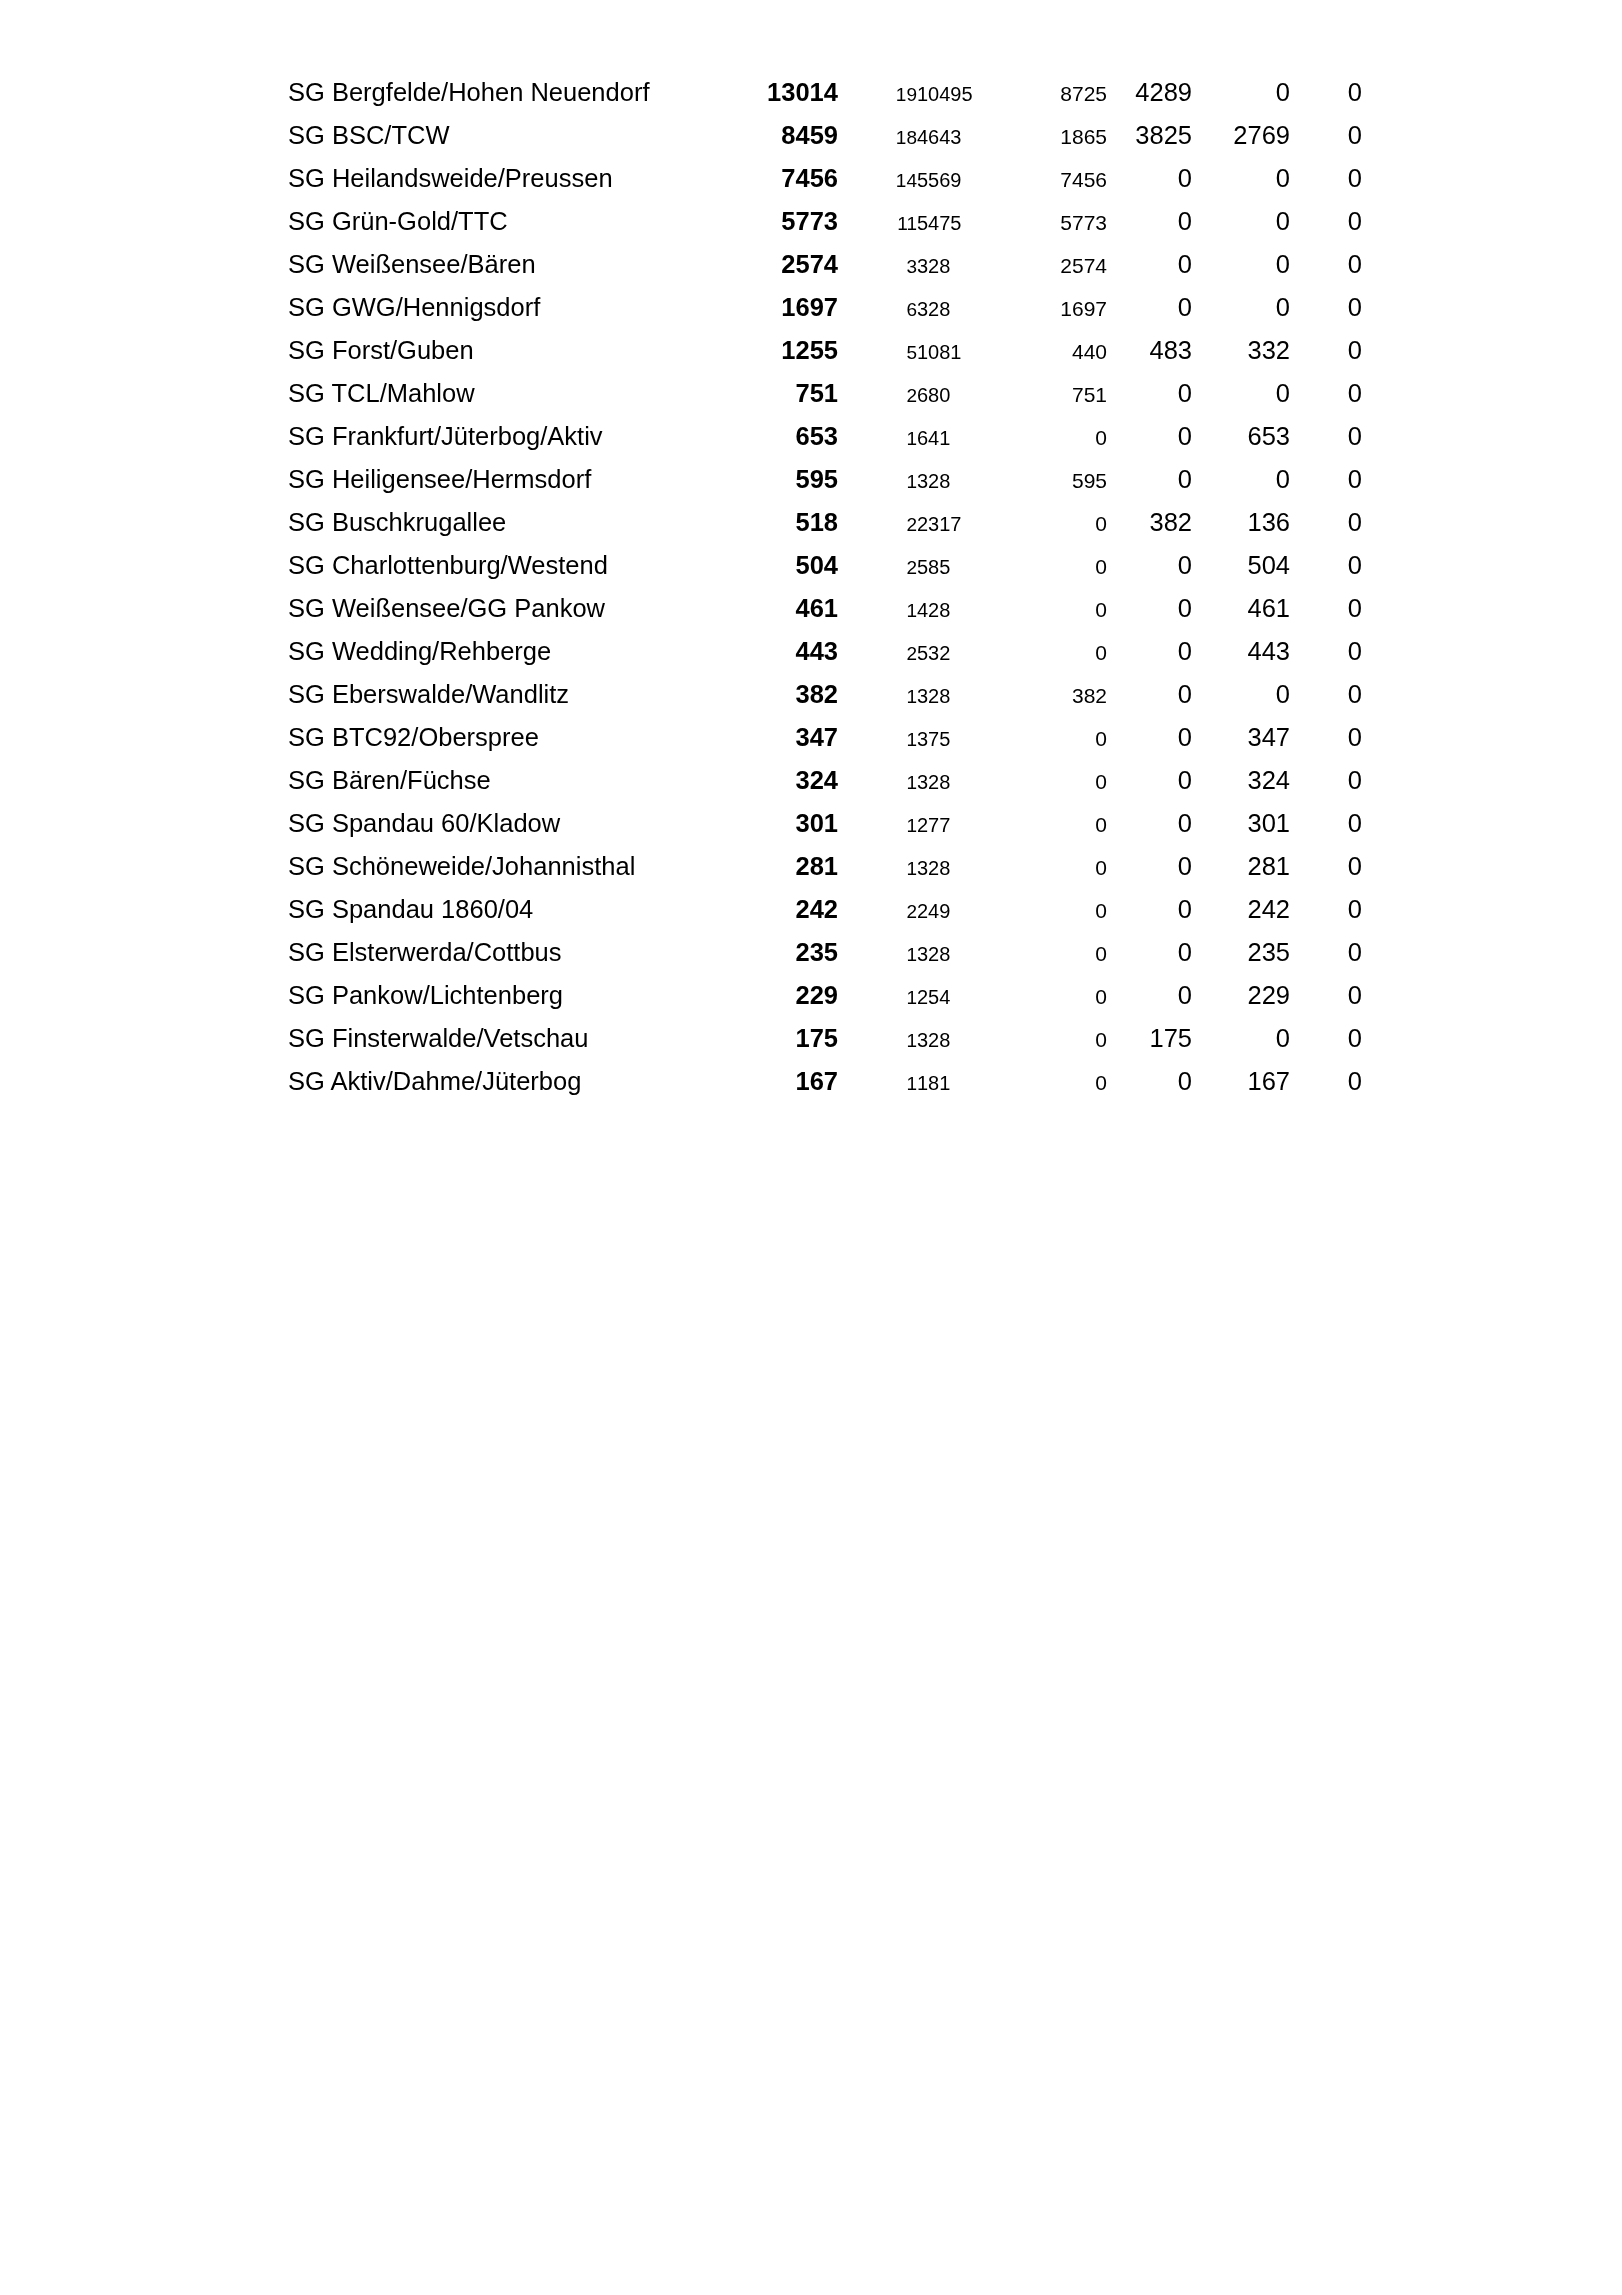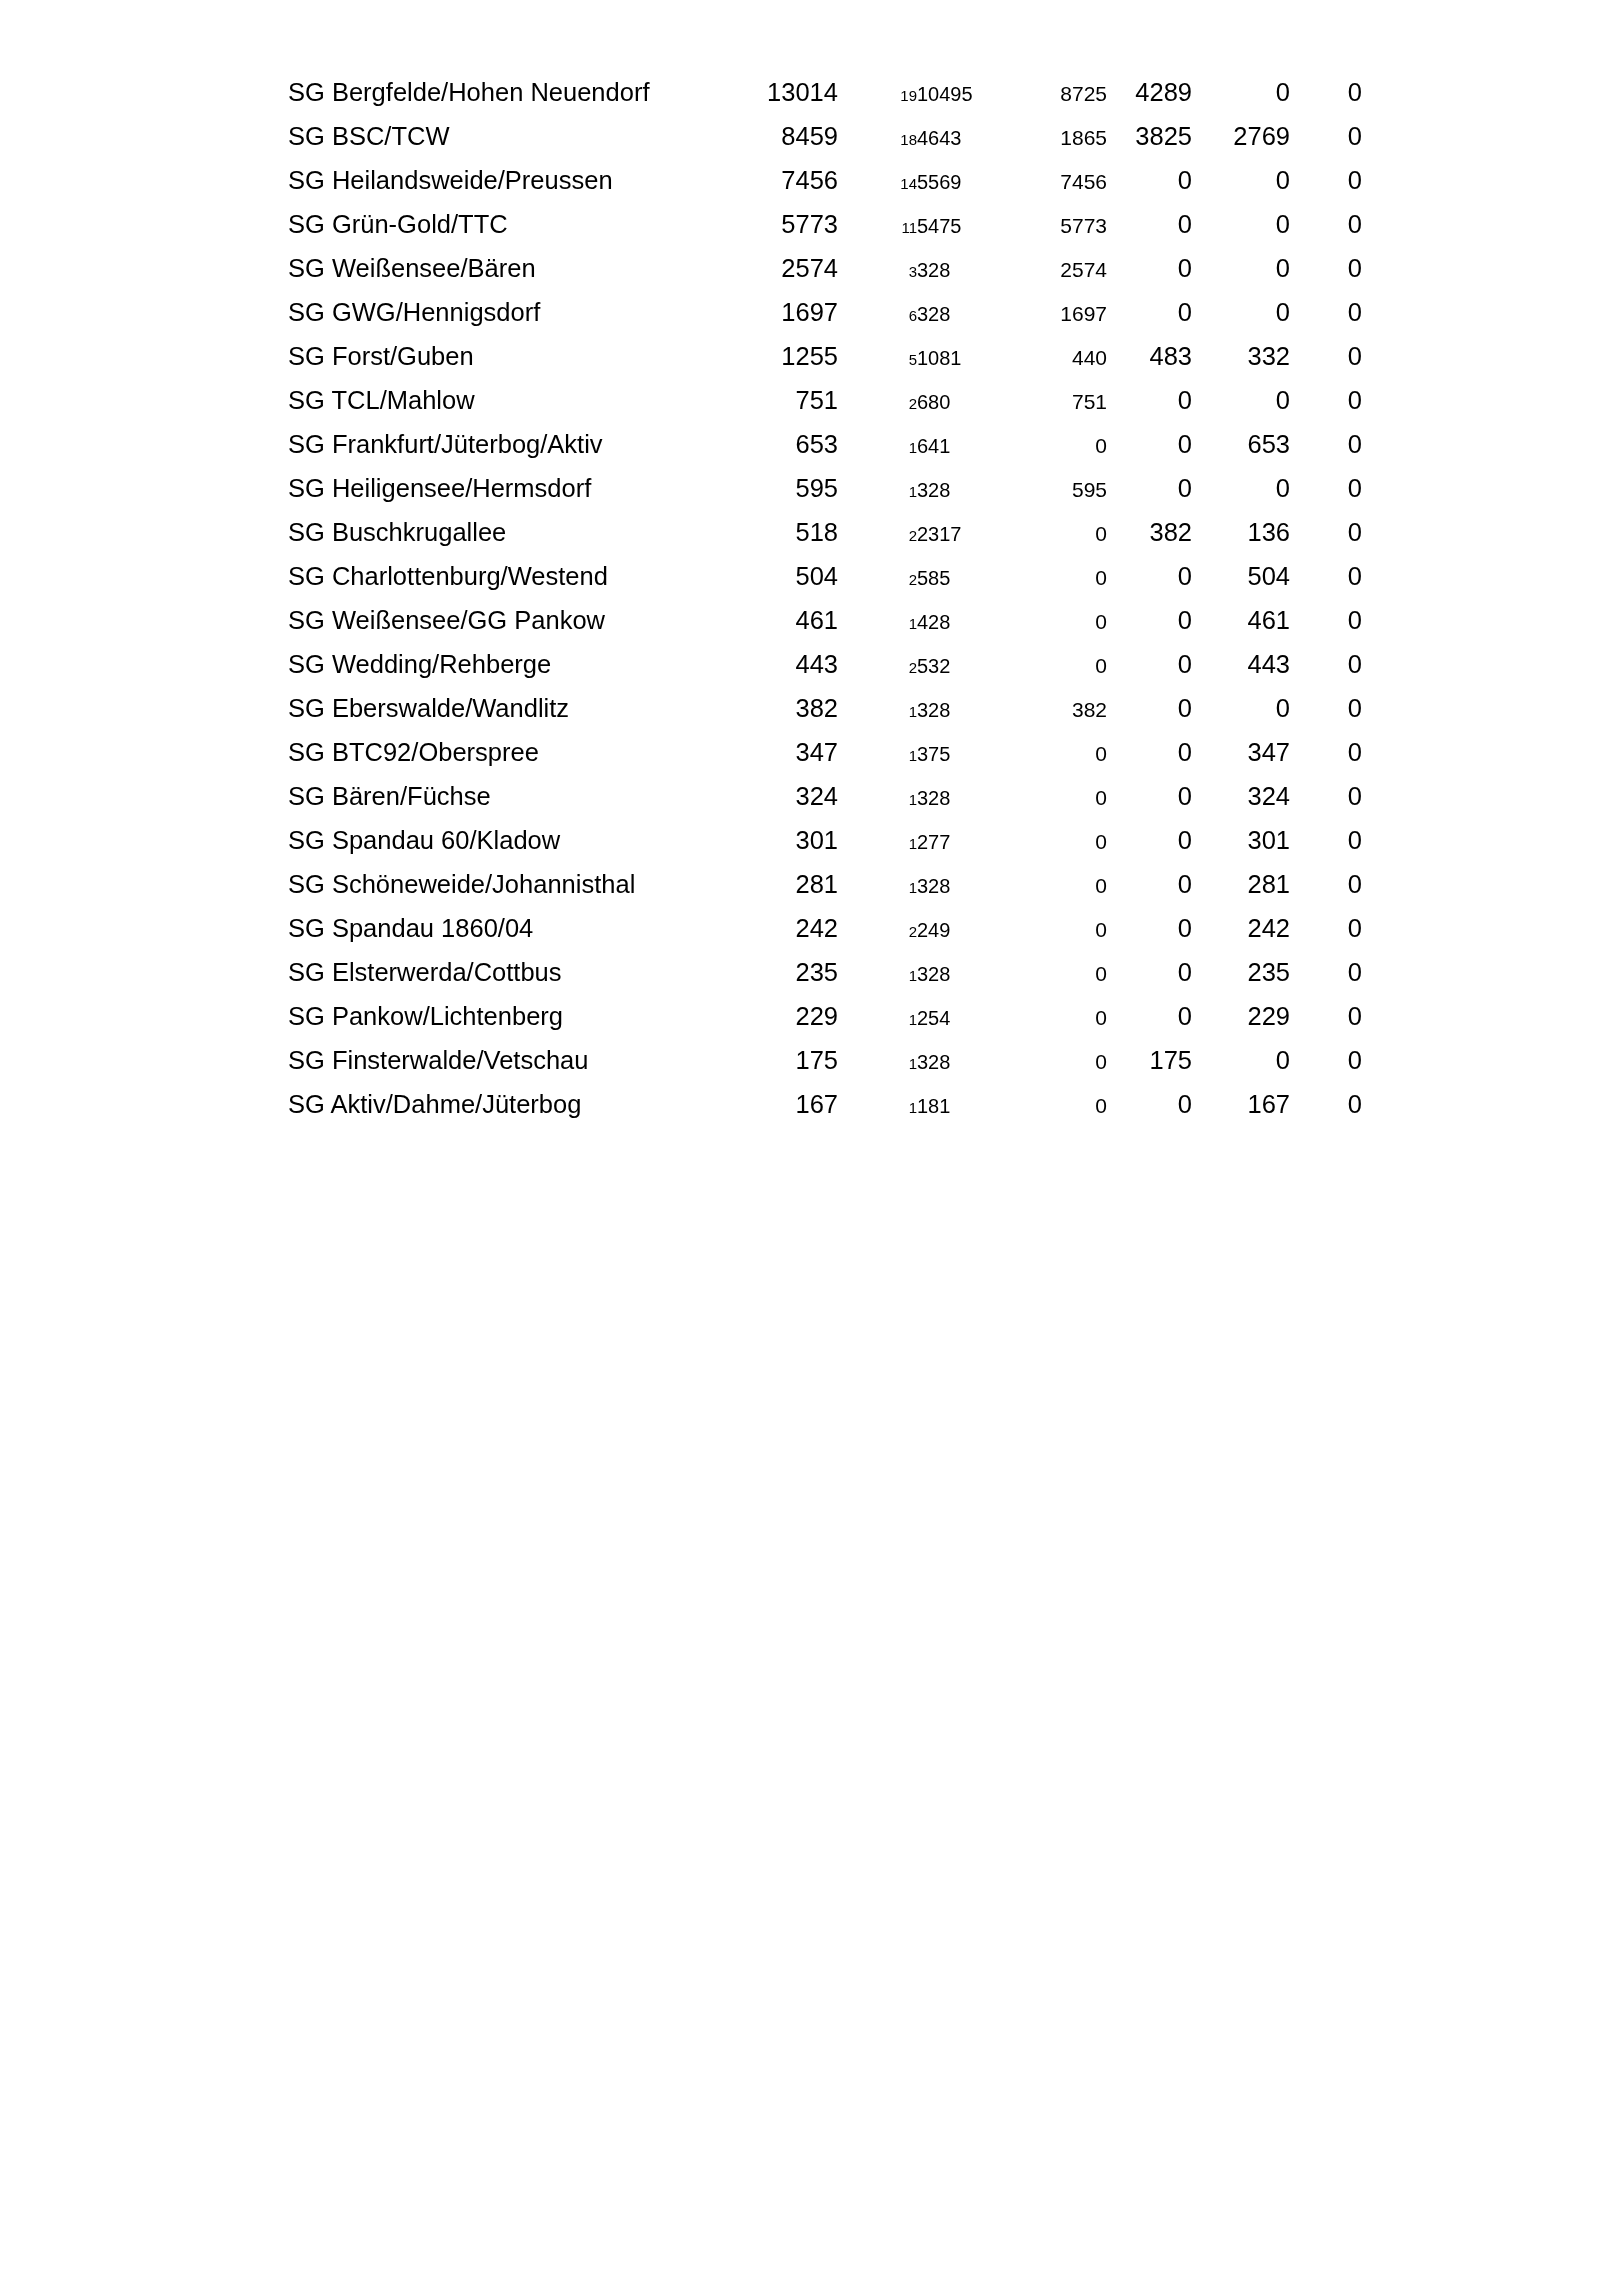--- a/index.html
+++ b/index.html
@@ -46,28 +46,28 @@
     text-align: left;
     font-size: 25.5px;
     font-weight: 400;
     letter-spacing: 0px;
   }
   
   td.c-total {
     width: 131px;
     text-align: right;
     font-size: 25.5px;
-    font-weight: 400;
+    font-weight: 700;
     padding-right: 2.6px;
   }
   
   td.c-count {
     width: 79px;
     text-align: right;
-    font-size: 15px;
+    font-size: 19px;
     font-weight: 400;
     padding-right: 3.9px;
   }
   
   td.c-sub {
     width: 105px;
     text-align: left;
     font-size: 20px;
     font-weight: 400;
     padding-right: 2.6px;

